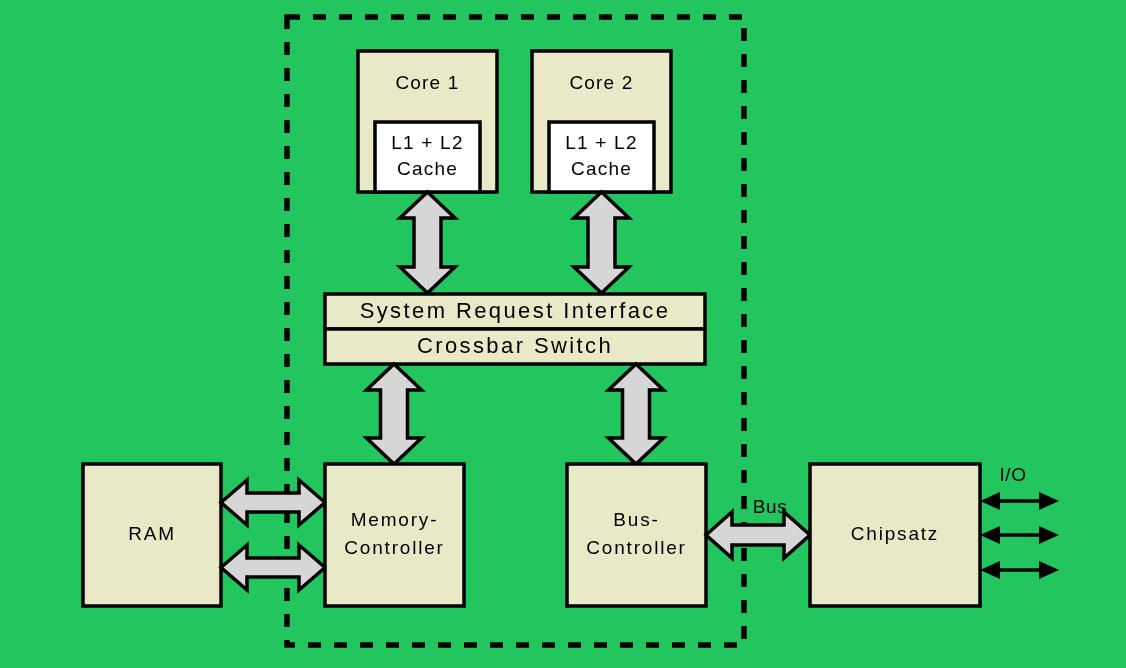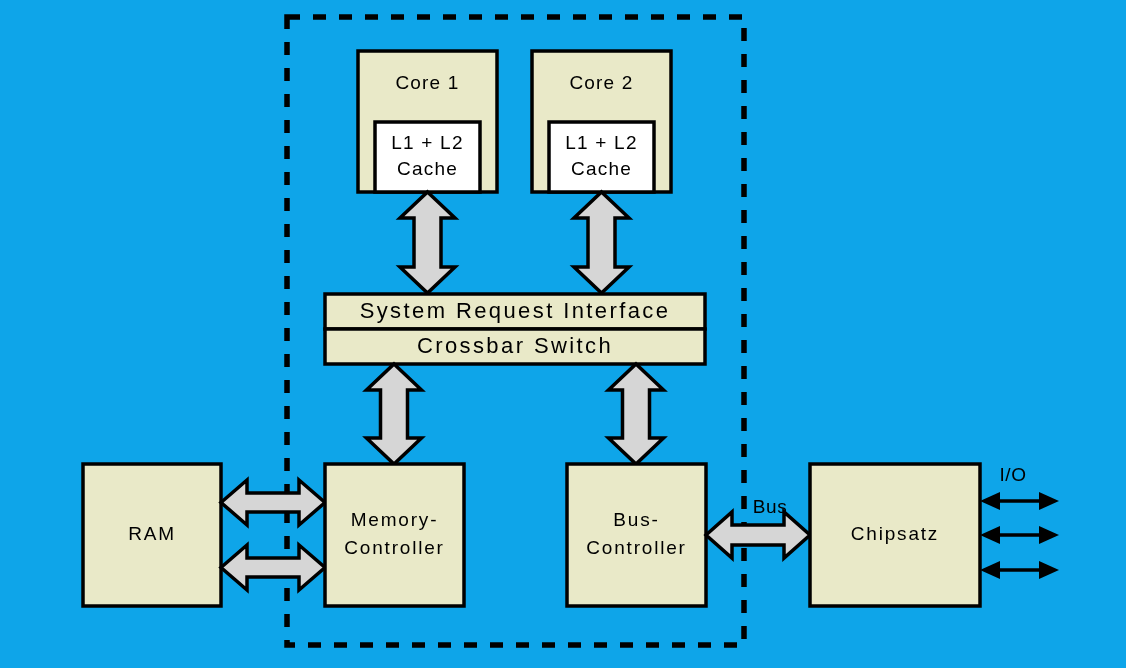--- a/index.html
+++ b/index.html
@@ -7,21 +7,21 @@
     padding: 0;
     background: #ffffff;
   }
   body {
     font-family: "Liberation Sans", sans-serif;
   }
   #canvas {
     position: relative;
     width: 1126px;
     height: 668px;
-    background: #0ea5e9;
+    background: #22c55e;
     overflow: hidden;
   }
   svg#diagram {
     position: absolute;
     left: 0;
     top: 0;
     width: 1126px;
     height: 668px;
   }
   .box-fill { fill: #e9e9c8; }

